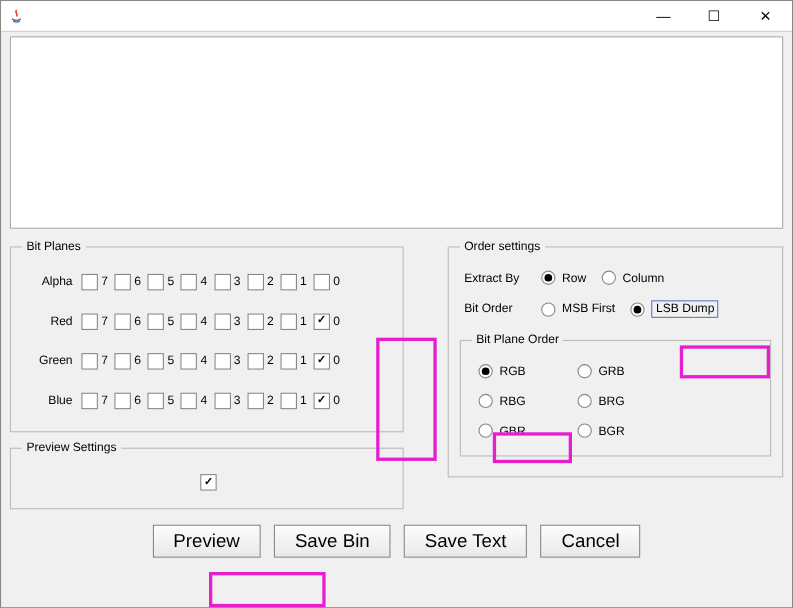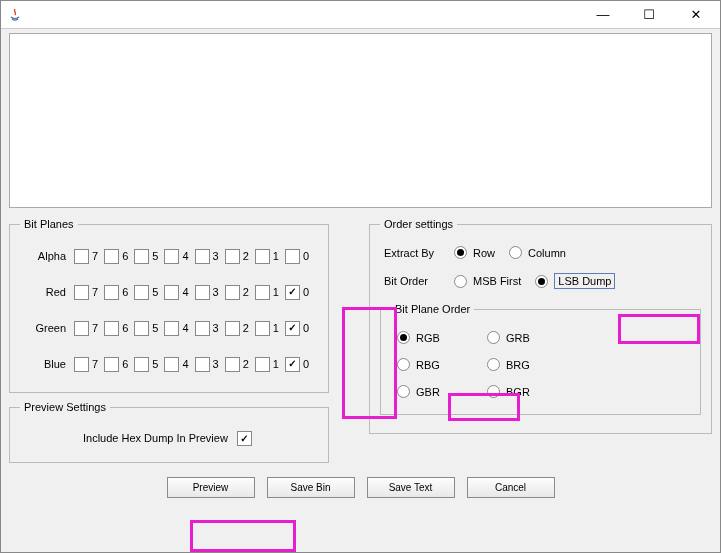--- a/index.html
+++ b/index.html
@@ -65,21 +65,21 @@
     border: 1px solid #bbb;
     border-radius: 0;
     padding: 8px 10px 10px 10px;
     margin: 0 0 8px 0;
   }
   legend {
     padding: 0 4px;
     font-size: 11px;
     color: #000;
   }
-  .left-col { width: 320px; }
+  .left-col { width: 358px; }
   .right-col { flex: 1; }
   .bp-row {
     display: flex;
     align-items: center;
     height: 36px;
   }
   .bp-label {
     width: 54px;
     text-align: right;
     padding-right: 8px;
@@ -140,21 +140,21 @@
   .bottom-btns {
     display: flex;
     justify-content: center;
     gap: 12px;
     margin-top: 6px;
   }
   .btn {
     border: 1px solid #8a8a8a;
     background: linear-gradient(#fdfdfd, #e8e8e8);
     padding: 4px 18px;
-    font-size: 10px;
+    font-size: 17px;
     min-width: 88px;
     text-align: center;
   }
   .hexrow {
     text-align: center;
     padding: 10px 0 6px 0;
   }
   .pink-box {
     border: 3px solid #e61ed0;
     position: absolute;
@@ -338,21 +338,20 @@
                   <span class="cbx checked"></span>
                   <span>0</span>
                 </span>
               </div>
             </div>
         </fieldset>
 
         <fieldset>
           <legend>Preview Settings</legend>
           <div class="hexrow">
-            <span>Include Hex Dump In Preview</span>
             &nbsp;
             <span id="hex-cbx" class="cbx checked"></span>
           </div>
         </fieldset>
       </div>
 
       <div class="right-col">
         <fieldset>
           <legend>Order settings</legend>
 

